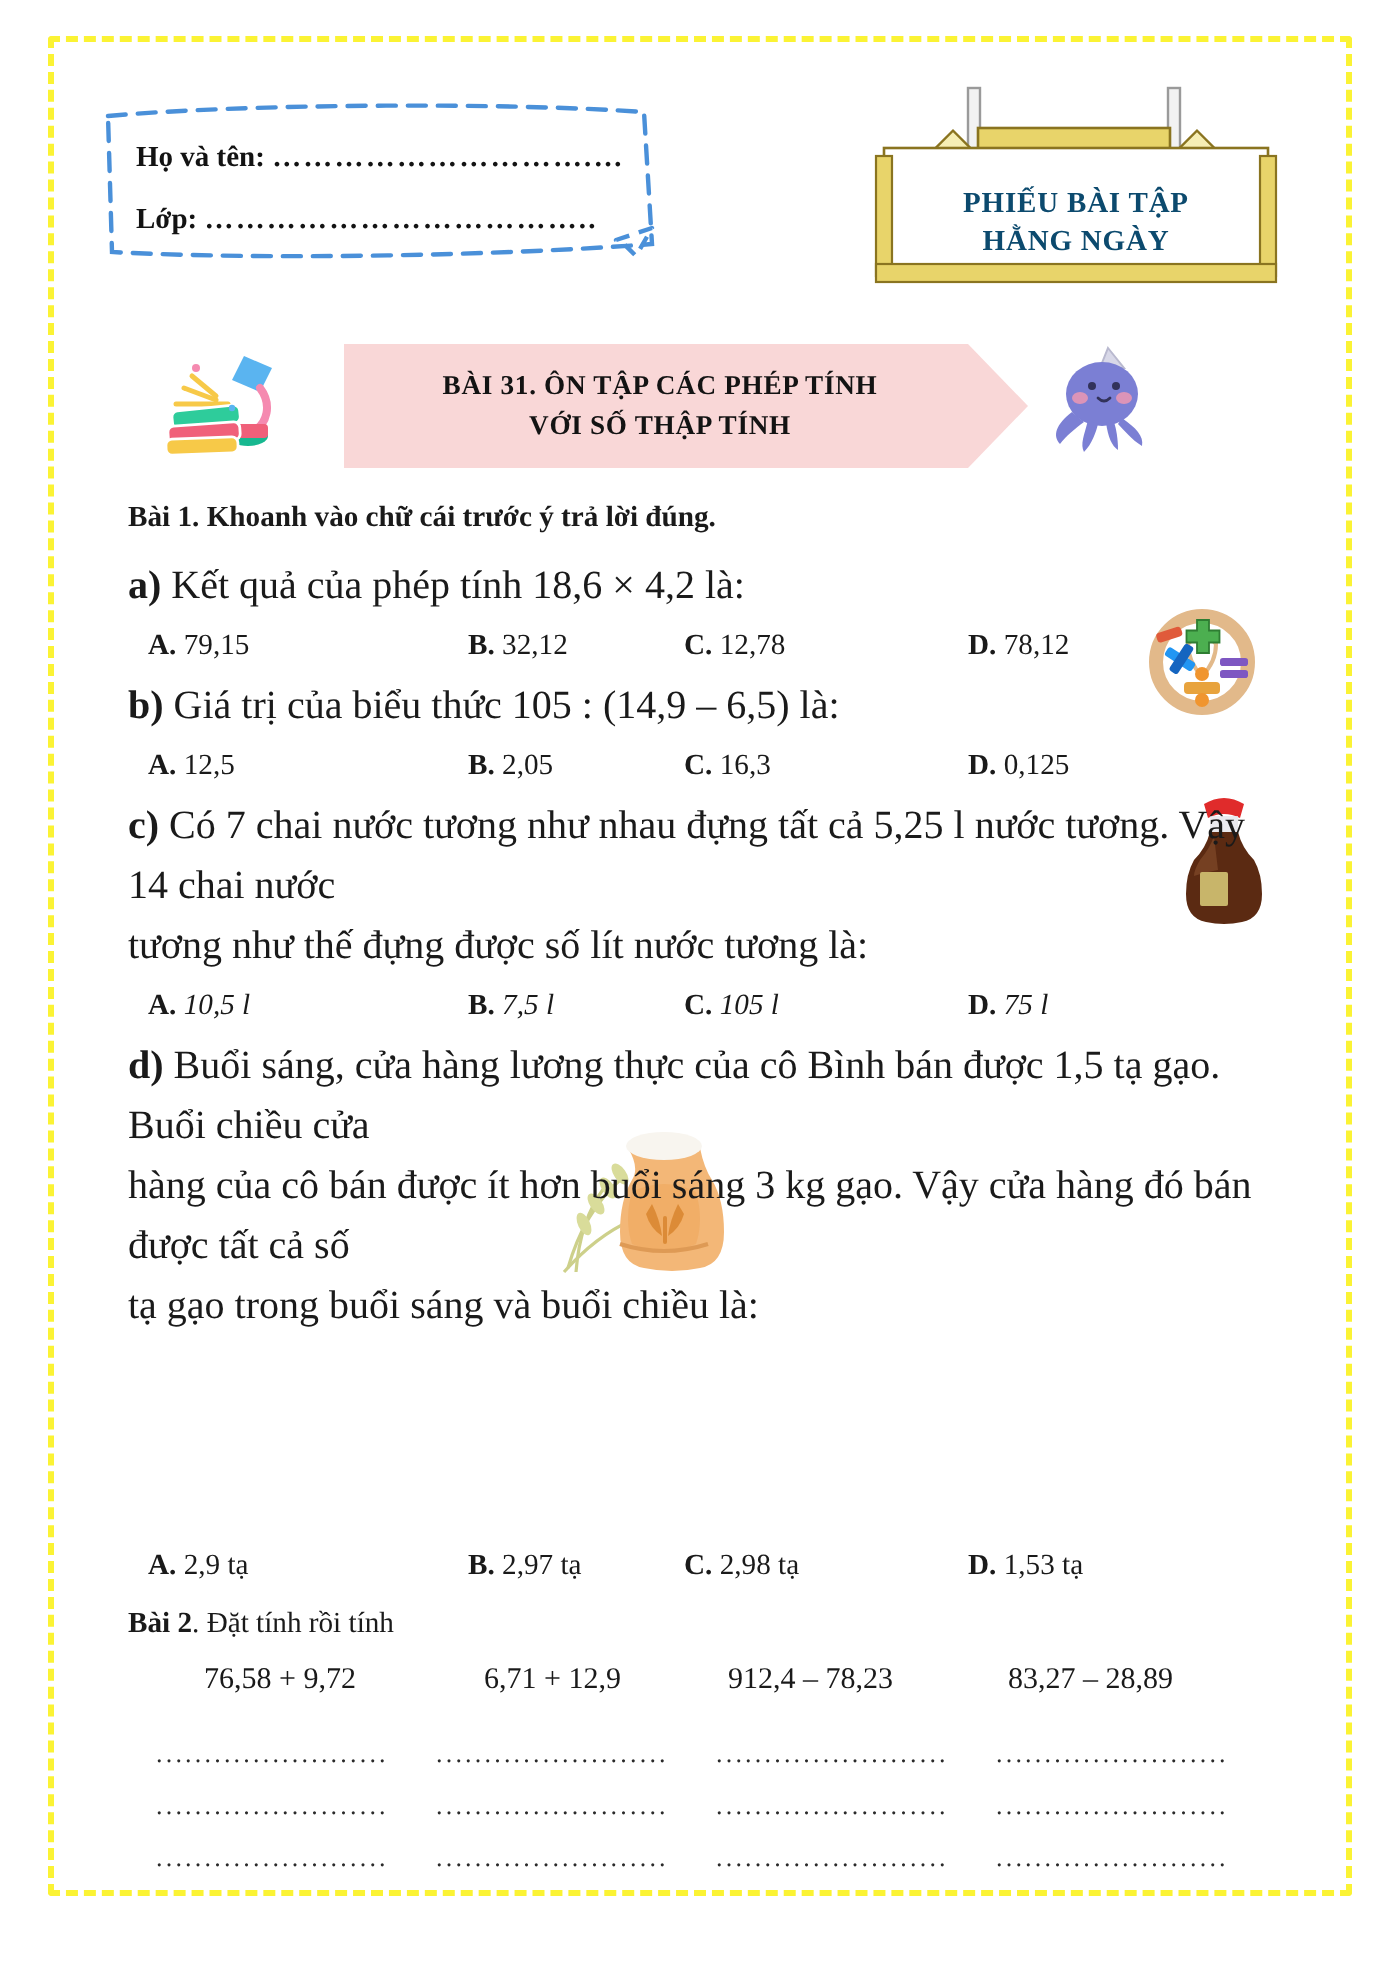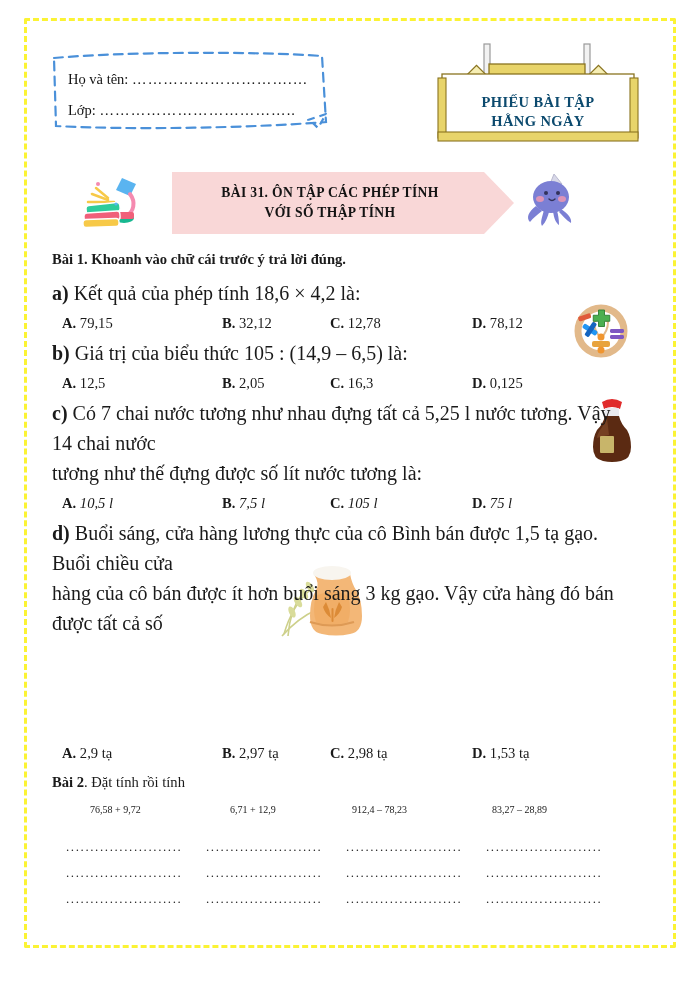--- a/index.html
+++ b/index.html
@@ -31,20 +31,21 @@
     pointer-events: none;
   }
 
   
   .info-box {
     position: absolute;
     left: 50px;
     top: 48px;
     width: 282px;
     height: 88px;
+    font-weight: bold;
   }
   .info-box .bubble-svg {
     position: absolute;
     left: 0;
     top: 0;
   }
   .info-lines {
     position: absolute;
     left: 18px;
     top: 16px;
@@ -109,21 +110,21 @@
   .illus { position: absolute; }
   .illus-lamp   { left: 78px;  top: 166px; }
   .illus-whale  { left: 518px; top: 168px; }
   .illus-math   { left: 572px; top: 302px; }
   .illus-sauce  { left: 588px; top: 392px; }
   .illus-rice   { left: 276px; top: 552px; }
 
   
   .content {
     position: absolute;
-    left: 52px;
+    left: 64px;
     top: 248px;
     width: 566px;
   }
   .q-head {
     font-weight: bold;
     font-size: 14.6px;
     line-height: 22px;
     margin-bottom: 8px;
   }
   .q-stem {
@@ -152,21 +153,21 @@
 
   .b2-head {
     font-size: 14.6px;
     line-height: 28px;
   }
   .b2-head b { font-weight: bold; }
 
   .expr-row {
     position: relative;
     height: 28px;
-    font-size: 10px;
+    font-size: 15px;
     line-height: 28px;
   }
   .expr {
     position: absolute;
     white-space: nowrap;
   }
   .expr.e1 { left: 38px; }
   .expr.e2 { left: 178px; }
   .expr.e3 { left: 300px; }
   .expr.e4 { left: 440px; }
@@ -379,20 +380,21 @@
       <span class="opt o2"><b>B.</b> <span class="ital">7,5 l</span></span>
       <span class="opt o3"><b>C.</b> <span class="ital">105 l</span></span>
       <span class="opt o4"><b>D.</b> <span class="ital">75 l</span></span>
     </div>
 
     <div class="q-stem">
       <b>d)</b>
       <span>Buổi sáng, cửa hàng lương thực của cô Bình bán được 1,5 tạ gạo. Buổi chiều cửa</span>
     </div>
     <div class="q-stem">hàng của cô bán được ít hơn buổi sáng 3 kg gạo. Vậy cửa hàng đó bán được tất cả số</div>
+    <div class="q-stem">tạ gạo trong buổi sáng và buổi chiều là:</div>
 
     <div class="rice-spacer"></div>
 
     <div class="opts">
       <span class="opt o1"><b>A.</b> <span>2,9 tạ</span></span>
       <span class="opt o2"><b>B.</b> <span>2,97 tạ</span></span>
       <span class="opt o3"><b>C.</b> <span>2,98 tạ</span></span>
       <span class="opt o4"><b>D.</b> <span>1,53 tạ</span></span>
     </div>
 

